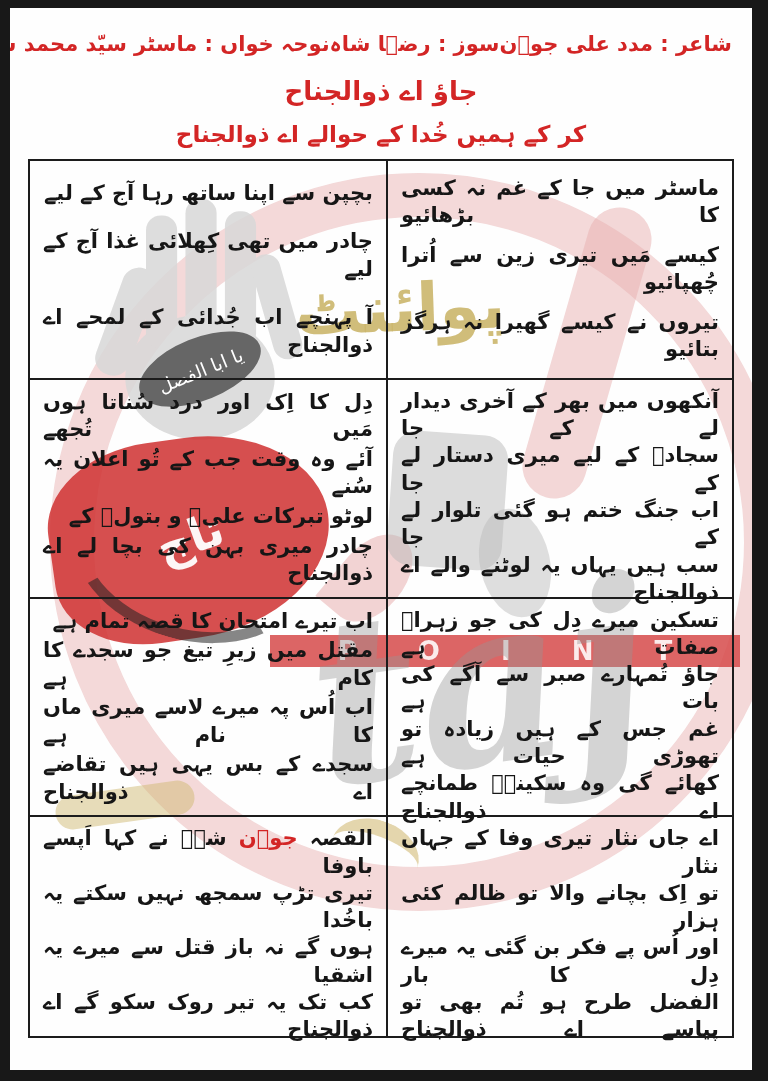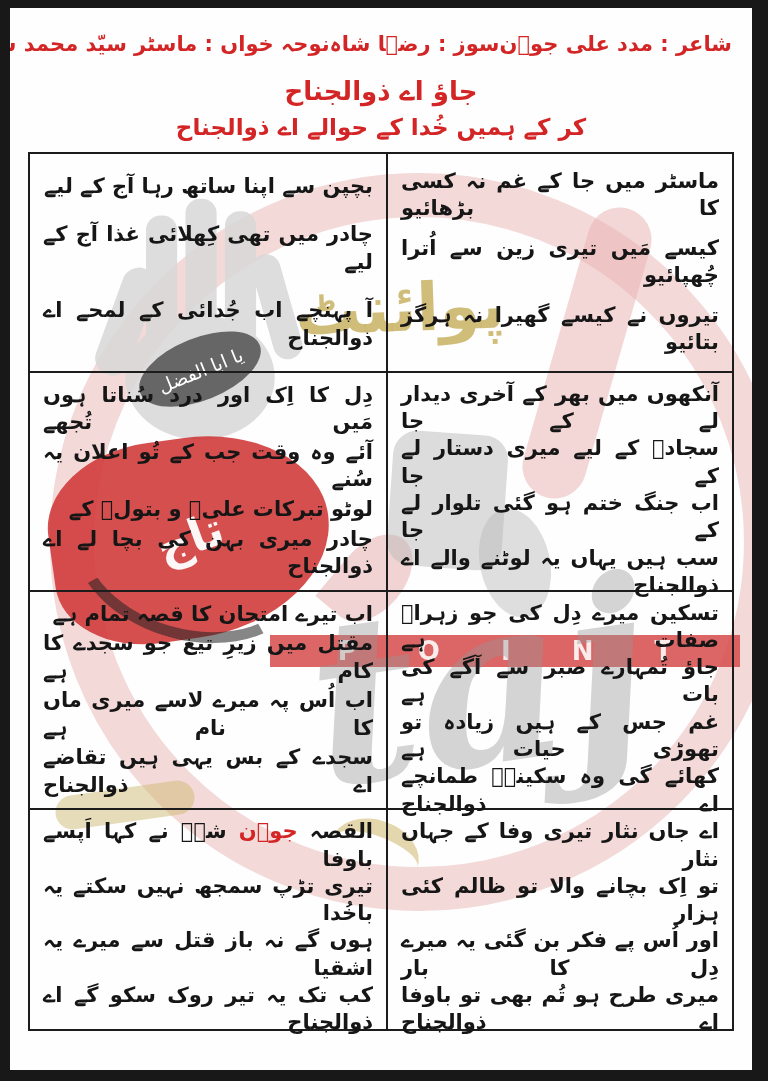--- a/index.html
+++ b/index.html
@@ -96,21 +96,21 @@
   .credits{
     display:flex;direction:rtl;justify-content:space-between;align-items:flex-start;
     padding:24px 20px 0 20px;
     color:var(--red);font-weight:bold;font-size:21px;
   }
   .credits span{white-space:nowrap;}
   .title,.subtitle{
     text-align:center;color:var(--red);font-weight:bold;direction:rtl;
   }
   .title{margin-top:20px;font-size:26px;}
-  .subtitle{margin-top:8px;font-size:23px;}
+  .subtitle{margin-top:15px;font-size:23px;}
   .poem-table{
     margin:12px 18px 0 18px;
     height:879px;
     border:2px solid var(--border);
     display:grid;grid-template-rows:repeat(4,1fr);
     box-sizing:border-box;
   }
   .poem-row{
     display:grid;grid-template-columns:358px 1fr;
     border-bottom:2px solid var(--border);
@@ -219,19 +219,19 @@
           <div class="verse-cell left">
             <div class="verse-line"><span>القصہ</span> <span class="red-word">جوؔن</span> <span>شہؑ نے کہا اَپسے باوفا</span></div>
             <div class="verse-line">تیری تڑپ سمجھ نہیں سکتے یہ باخُدا</div>
             <div class="verse-line">ہوں گے نہ باز قتل سے میرے یہ اشقیا</div>
             <div class="verse-line">کب تک یہ تیر روک سکو گے اے ذوالجناح</div>
           </div>
           <div class="verse-cell right">
             <div class="verse-line">اے جاں نثار تیری وفا کے جہاں نثار</div>
             <div class="verse-line">تو اِک بچانے والا تو ظالم کئی ہزار</div>
             <div class="verse-line">اور اُس پے فکر بن گئی یہ میرے دِل کا بار</div>
-            <div class="verse-line">میری طرح ہو تُم بھی تو باوفا اے ذوالجناح</div>
+            <div class="verse-line">الفضل طرح ہو تُم بھی تو پیاسے اے ذوالجناح</div>
           </div>
         </div>
       </div>
   </div>
 
 </div>
 
 </body></html>

